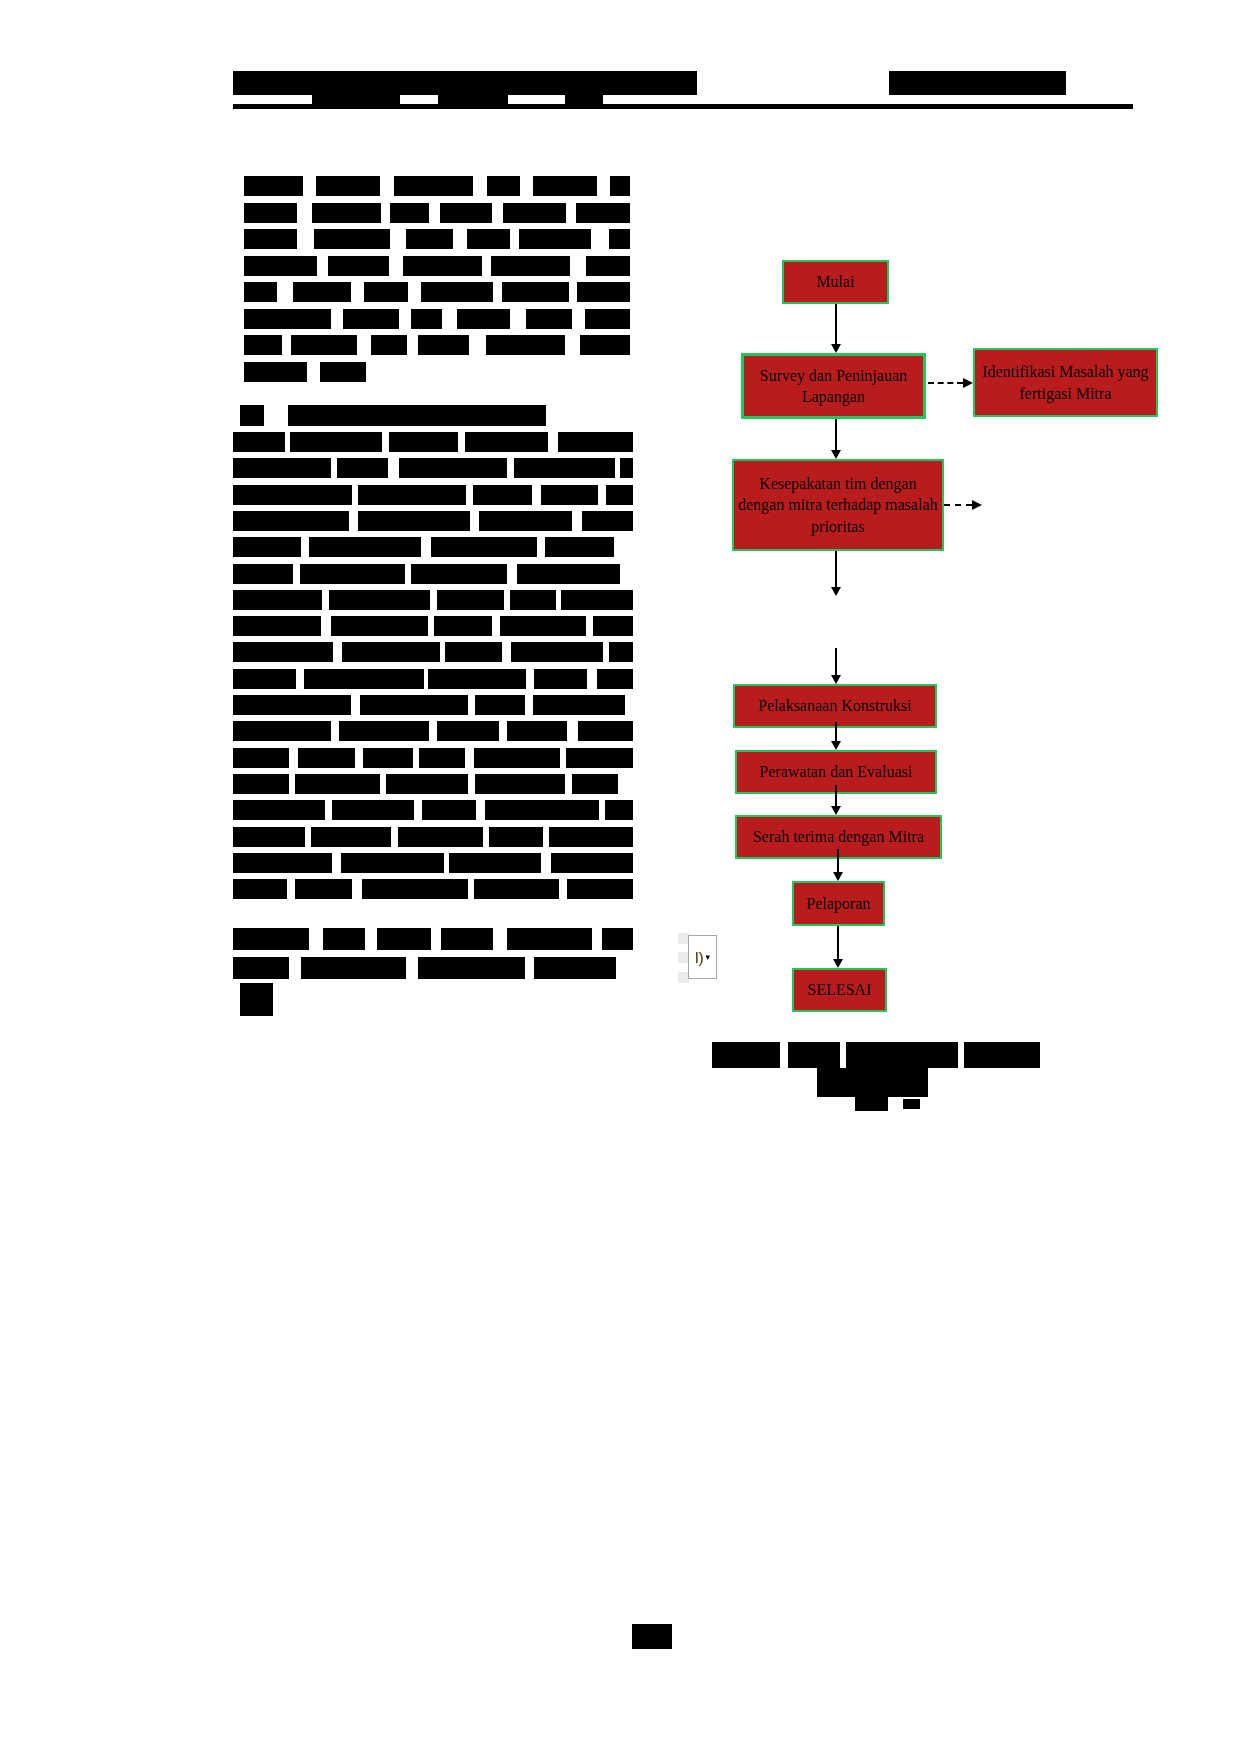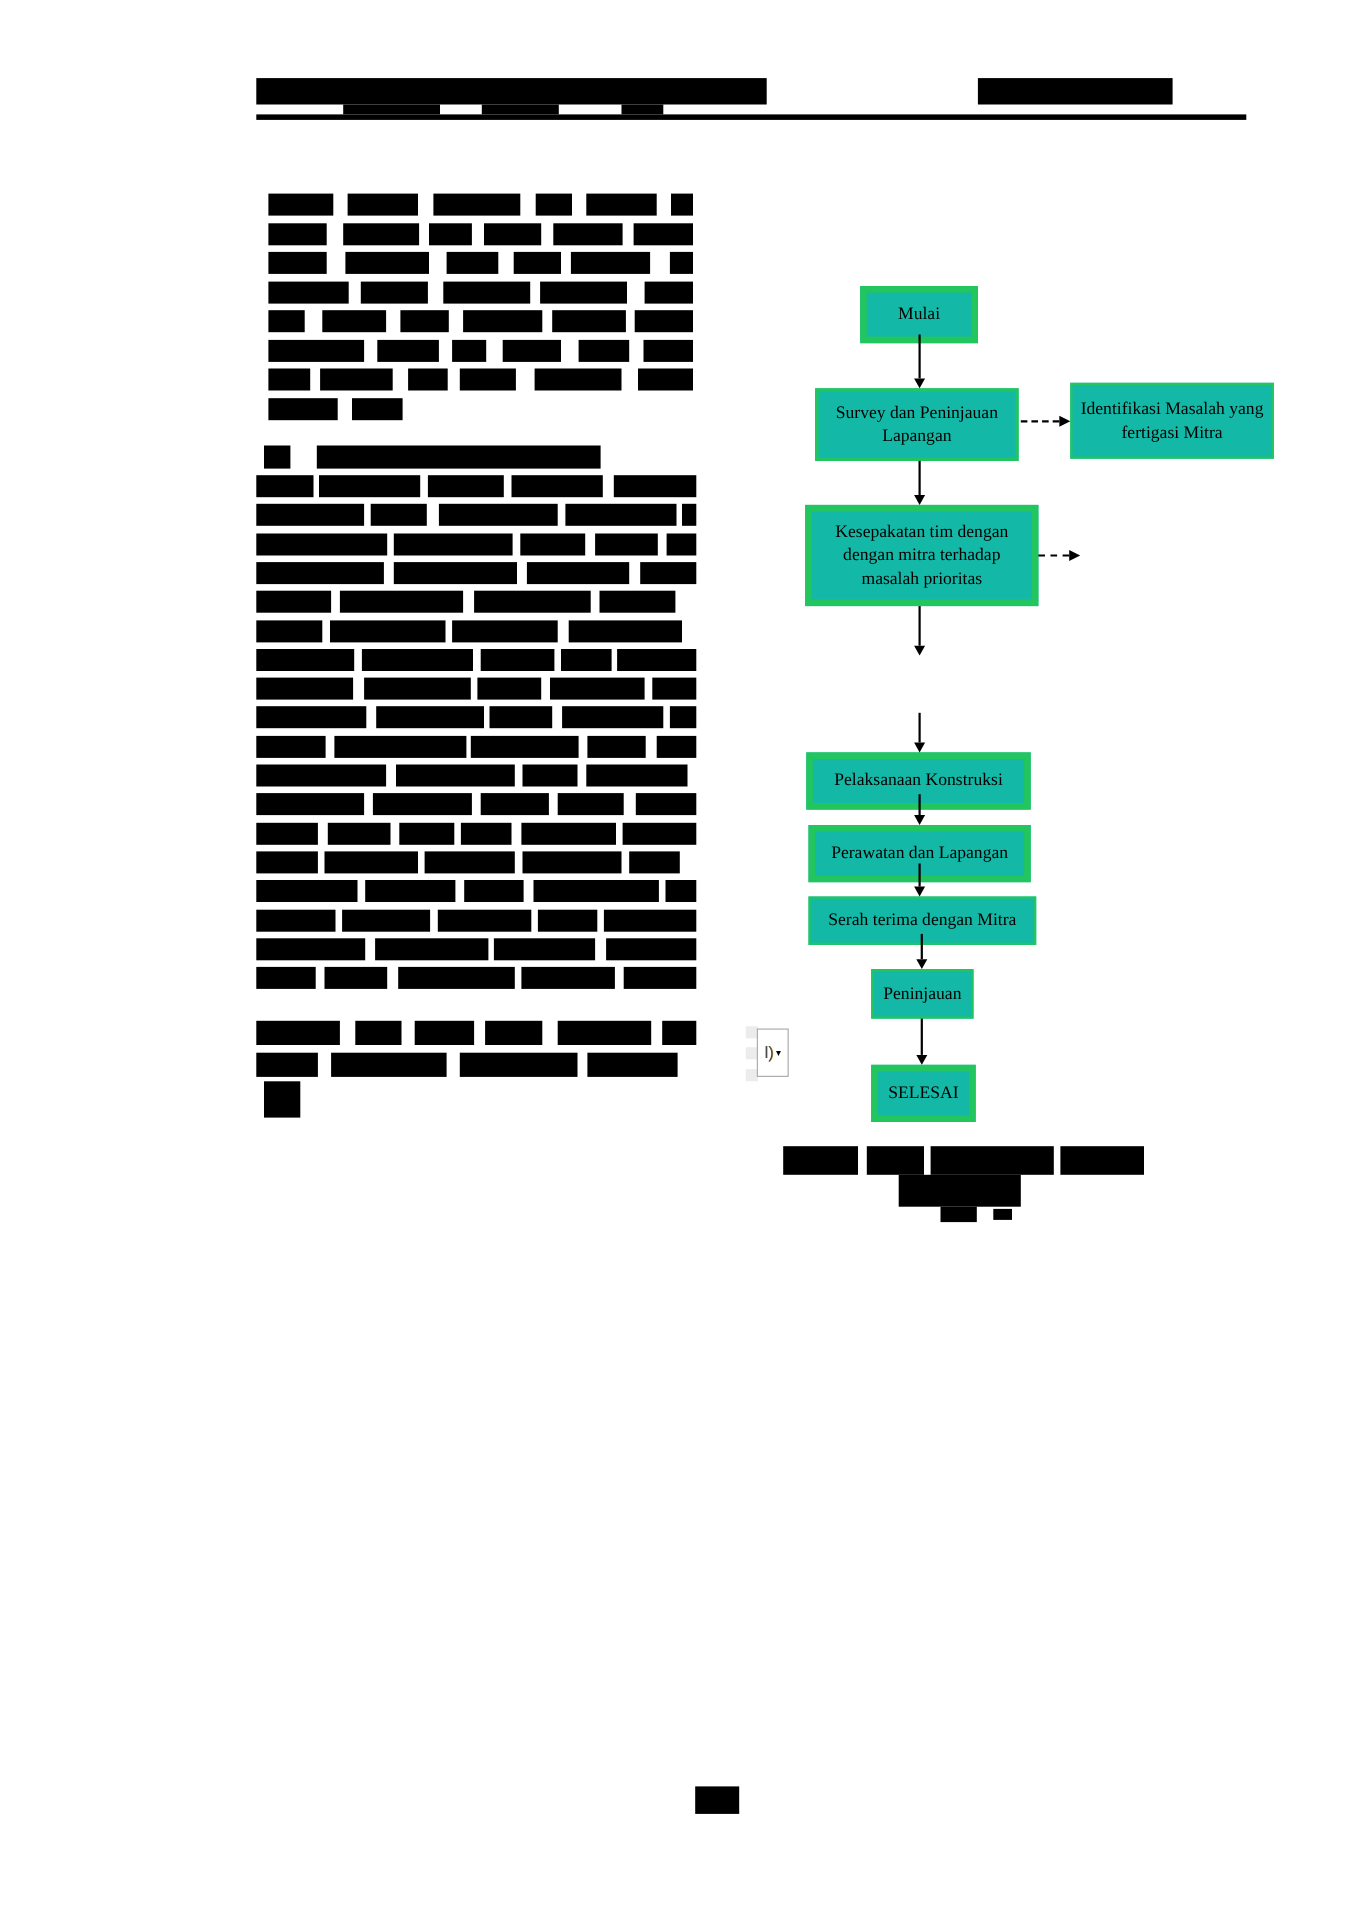--- a/index.html
+++ b/index.html
@@ -8,26 +8,26 @@
     width:1240px;height:1754px;
     background:#ffffff;
     font-family:"Liberation Serif", serif;
     color:#000;
     overflow:hidden;
   }
   .rblock{position:absolute;background:#000;}
   .rule{position:absolute;background:#000;}
   .fc-box{
     position:absolute;
-    border:6px solid #22c55e;
+    border:2px solid #22c55e;
     display:flex;align-items:center;justify-content:center;
     text-align:center;
     font-size:16px;line-height:1.32;
     padding:20px 4px;box-sizing:border-box;
-    background:#14b8a6;
+    background:#b91c1c;
   }
   .fc-box.bold-border{border-width:3px;}
   .fc-box.med-border{border-width:2.5px;}
   .varrow{position:absolute;width:10px;display:flex;flex-direction:column;align-items:center;}
   .varrow .shaft{width:1.6px;flex:1 1 auto;background:#000;}
   .varrow .head{width:0;height:0;border-left:5px solid transparent;border-right:5px solid transparent;border-top:9px solid #000;}
   .harrow{position:absolute;height:12px;display:flex;align-items:center;}
   .harrow .shaft{flex:1 1 auto;border-top:2px dashed #000;height:0;}
   .harrow .head{width:0;height:0;border-top:5px solid transparent;border-bottom:5px solid transparent;border-left:10px solid #000;}
   .artifact{
@@ -206,25 +206,25 @@
   <div class="fc-box bold-border" style="left:741px;top:353px;width:185px;height:66px;">Survey dan Peninjauan Lapangan</div>
 
   <div class="fc-box med-border" style="left:973px;top:348px;width:185px;height:69px;">Identifikasi Masalah yang fertigasi Mitra</div>
 
   <div class="fc-box" style="left:732px;top:459px;width:212px;height:92px;">Kesepakatan tim dengan dengan mitra terhadap masalah prioritas</div>
 
 
 
   <div class="fc-box" style="left:733px;top:684px;width:204px;height:38px;">Pelaksanaan Konstruksi</div>
 
-  <div class="fc-box" style="left:735px;top:750px;width:202px;height:35px;">Perawatan dan Lapangan</div>
+  <div class="fc-box" style="left:735px;top:750px;width:202px;height:35px;">Perawatan dan Evaluasi</div>
 
   <div class="fc-box med-border" style="left:735px;top:815px;width:207px;height:34px;">Serah terima dengan Mitra</div>
 
-  <div class="fc-box med-border" style="left:792px;top:881px;width:93px;height:45px;">Peninjauan</div>
+  <div class="fc-box med-border" style="left:792px;top:881px;width:93px;height:45px;">Pelaporan</div>
 
   <div class="fc-box" style="left:792px;top:968px;width:95px;height:44px;">SELESAI</div>
 
   <div class="varrow" style="left:831px;top:304px;height:49px;">
       <div class="shaft"></div>
       <div class="head"></div>
     </div>
   <div class="varrow" style="left:831px;top:419px;height:40px;">
       <div class="shaft"></div>
       <div class="head"></div>

